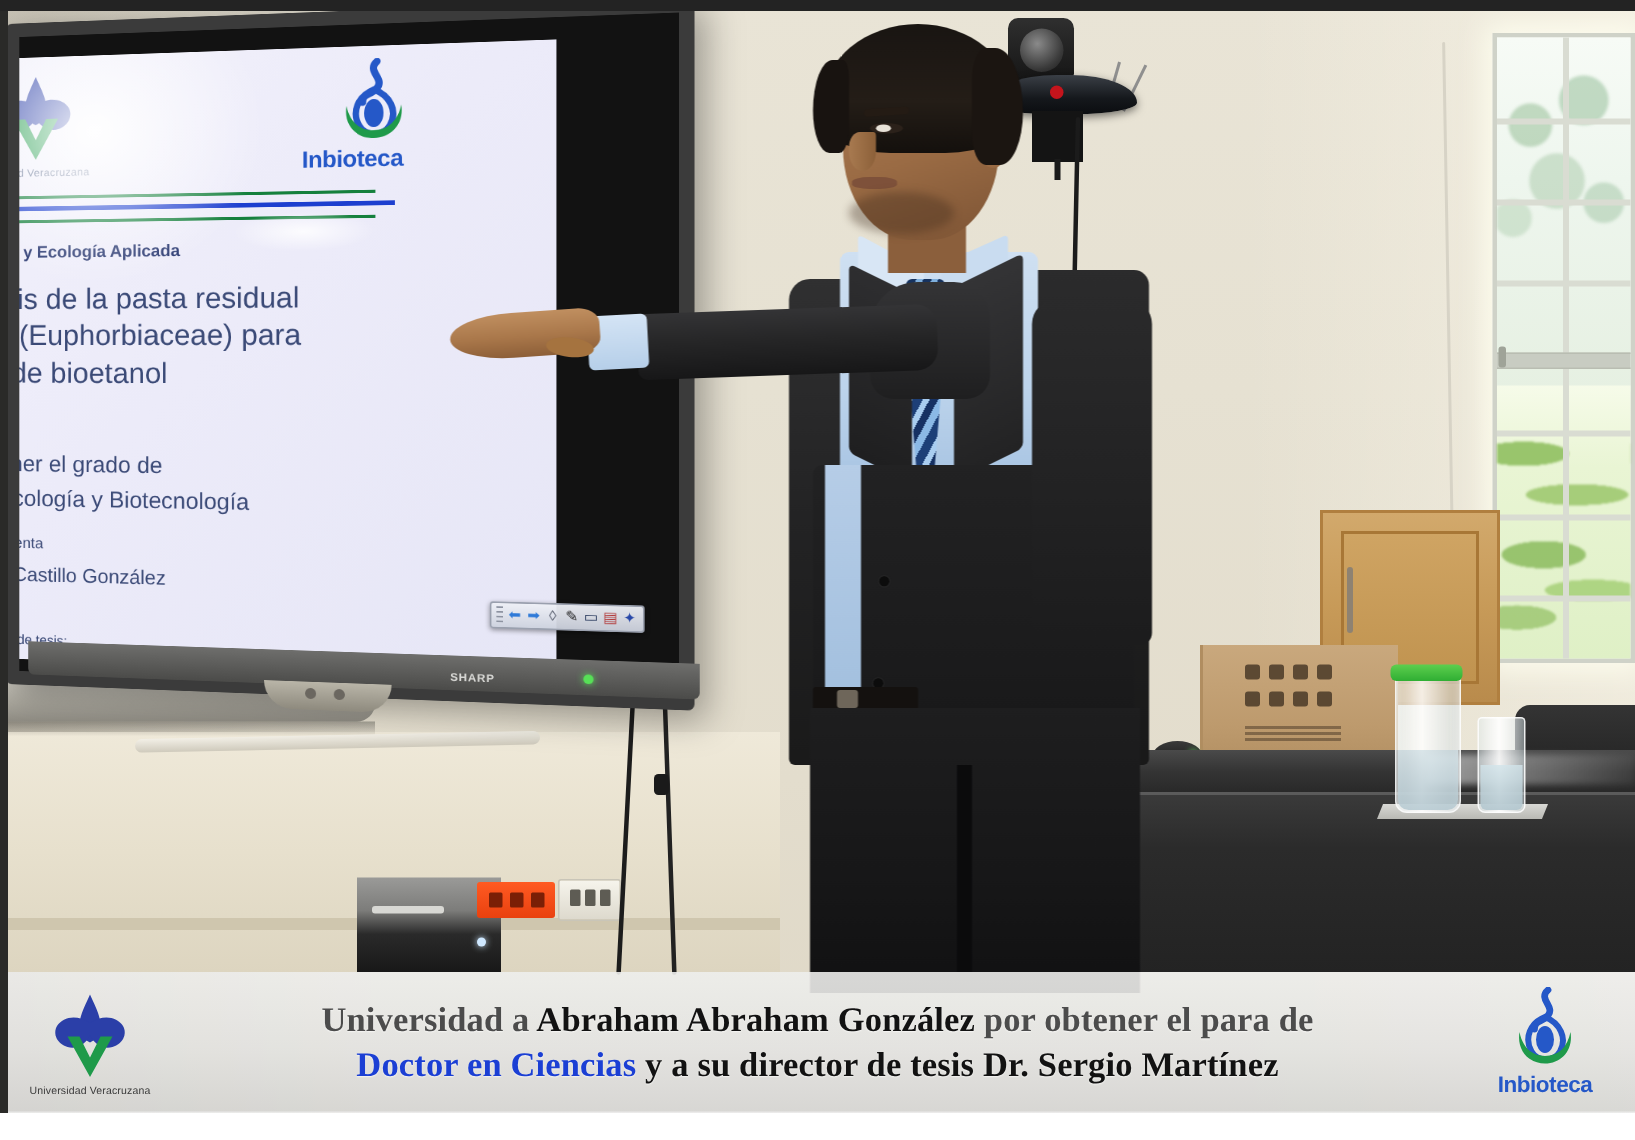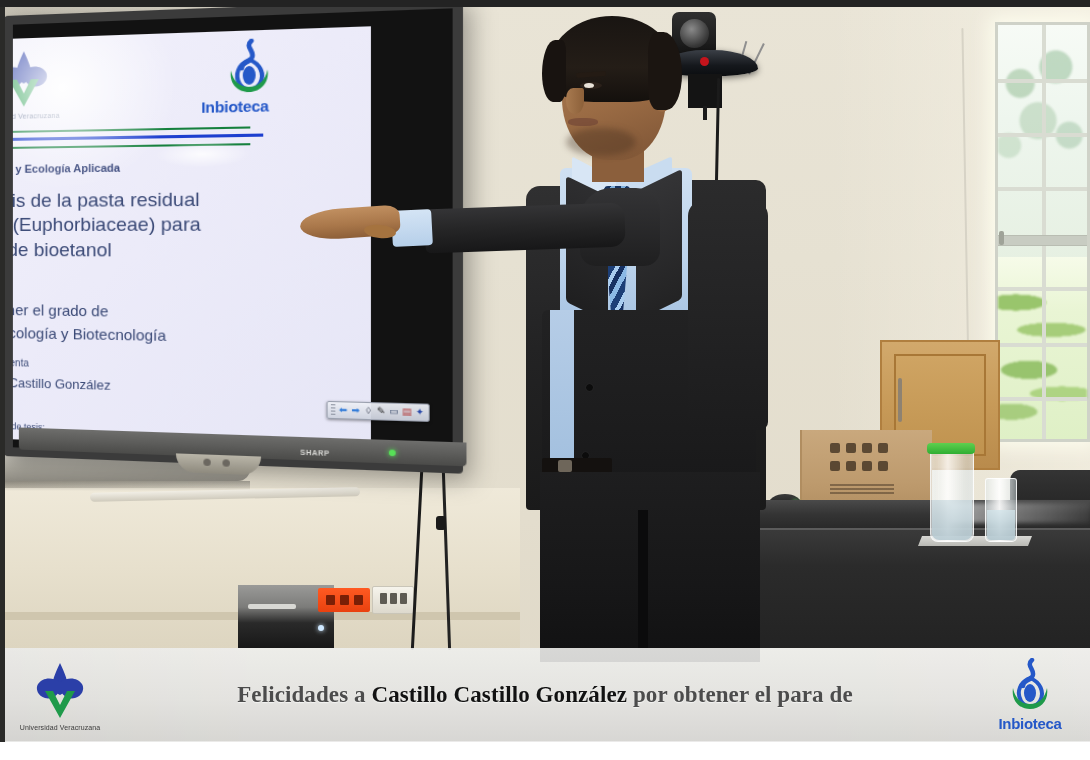--- a/index.html
+++ b/index.html
@@ -765,21 +765,24 @@
           <path d="M31 3 C26 14 24 18 24 24 C24 30 27 33 31 35 C35 33 38 30 38 24 C38 18 36 14 31 3 Z" fill="#2b3fa8"></path>
           <path d="M31 22 C22 16 13 18 9 24 C6 29 9 36 16 38 C23 40 29 35 31 30 Z" fill="#2b3fa8"></path>
           <path d="M31 22 C40 16 49 18 53 24 C56 29 53 36 46 38 C39 40 33 35 31 30 Z" fill="#2b3fa8"></path>
           <path d="M16 31 L31 58 L46 31 L38 31 L31 45 L24 31 Z" fill="#1f9a4a"></path>
         </svg>
         <div class="uv-cap-word">Universidad Veracruzana</div>
       </div>
 
       <div class="caption-text">
         <div class="cap-line">
-          <span>Felicidades a </span><span class="cap-strong">Castillo Castillo González</span><span> por obtener el para de</span>
+          <span>Universidad a </span><span class="cap-strong">Abraham Abraham González</span><span> por obtener el para de</span>
+        </div>
+        <div class="cap-line">
+          <span class="cap-blue">Doctor en Ciencias</span><span class="cap-strong"> y a su director de tesis Dr. Sergio Martínez</span>
         </div>
       </div>
 
       <div class="caption-logo-right">
         <svg width="46" height="56" viewBox="0 0 46 56">
           <path d="M25 2 C18 8 30 13 25 19 C21 24 16 22 16 28" stroke="#2558c8" stroke-width="4.5" fill="none" stroke-linecap="round"></path>
           <path d="M23 20 C13 24 9 34 14 43 C18 50 29 50 33 43 C38 34 33 24 23 20 Z" fill="none" stroke="#2558c8" stroke-width="4"></path>
           <path d="M6 30 C4 42 12 51 23 51 C34 51 42 42 40 30 C38 40 32 46 23 46 C14 46 8 40 6 30 Z" fill="#1f9a4a"></path>
           <ellipse cx="23" cy="35" rx="6" ry="9" fill="#2558c8"></ellipse>
         </svg>

